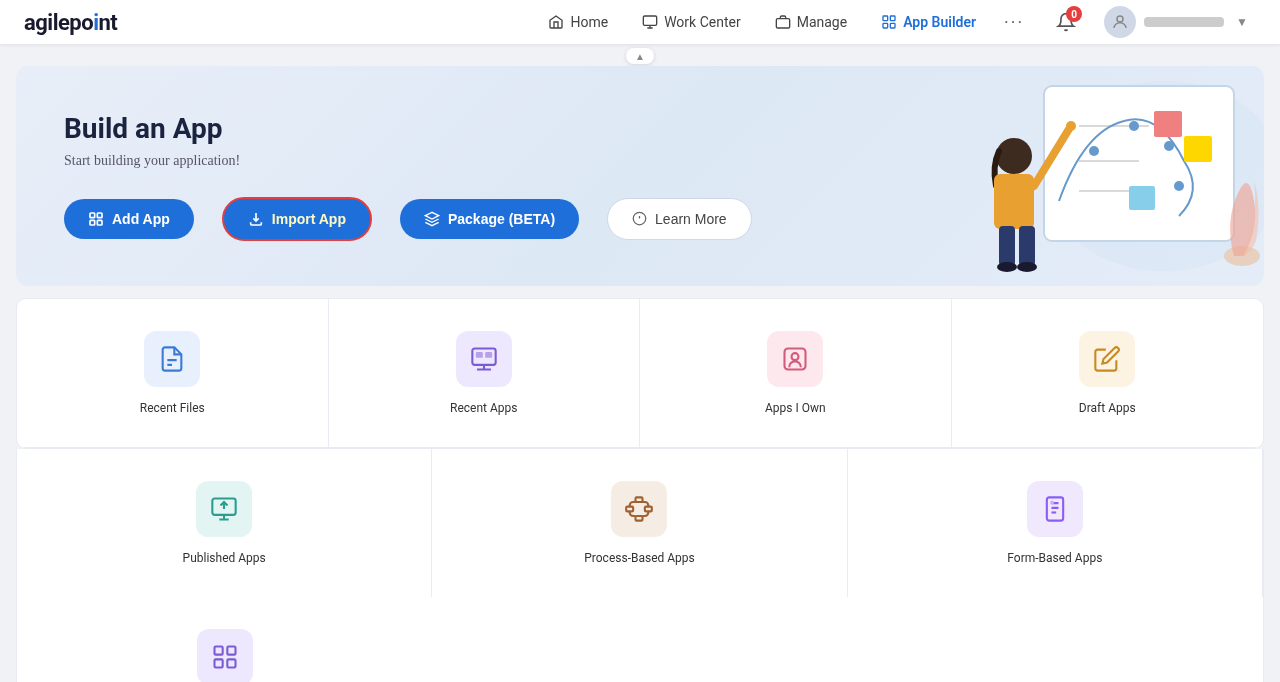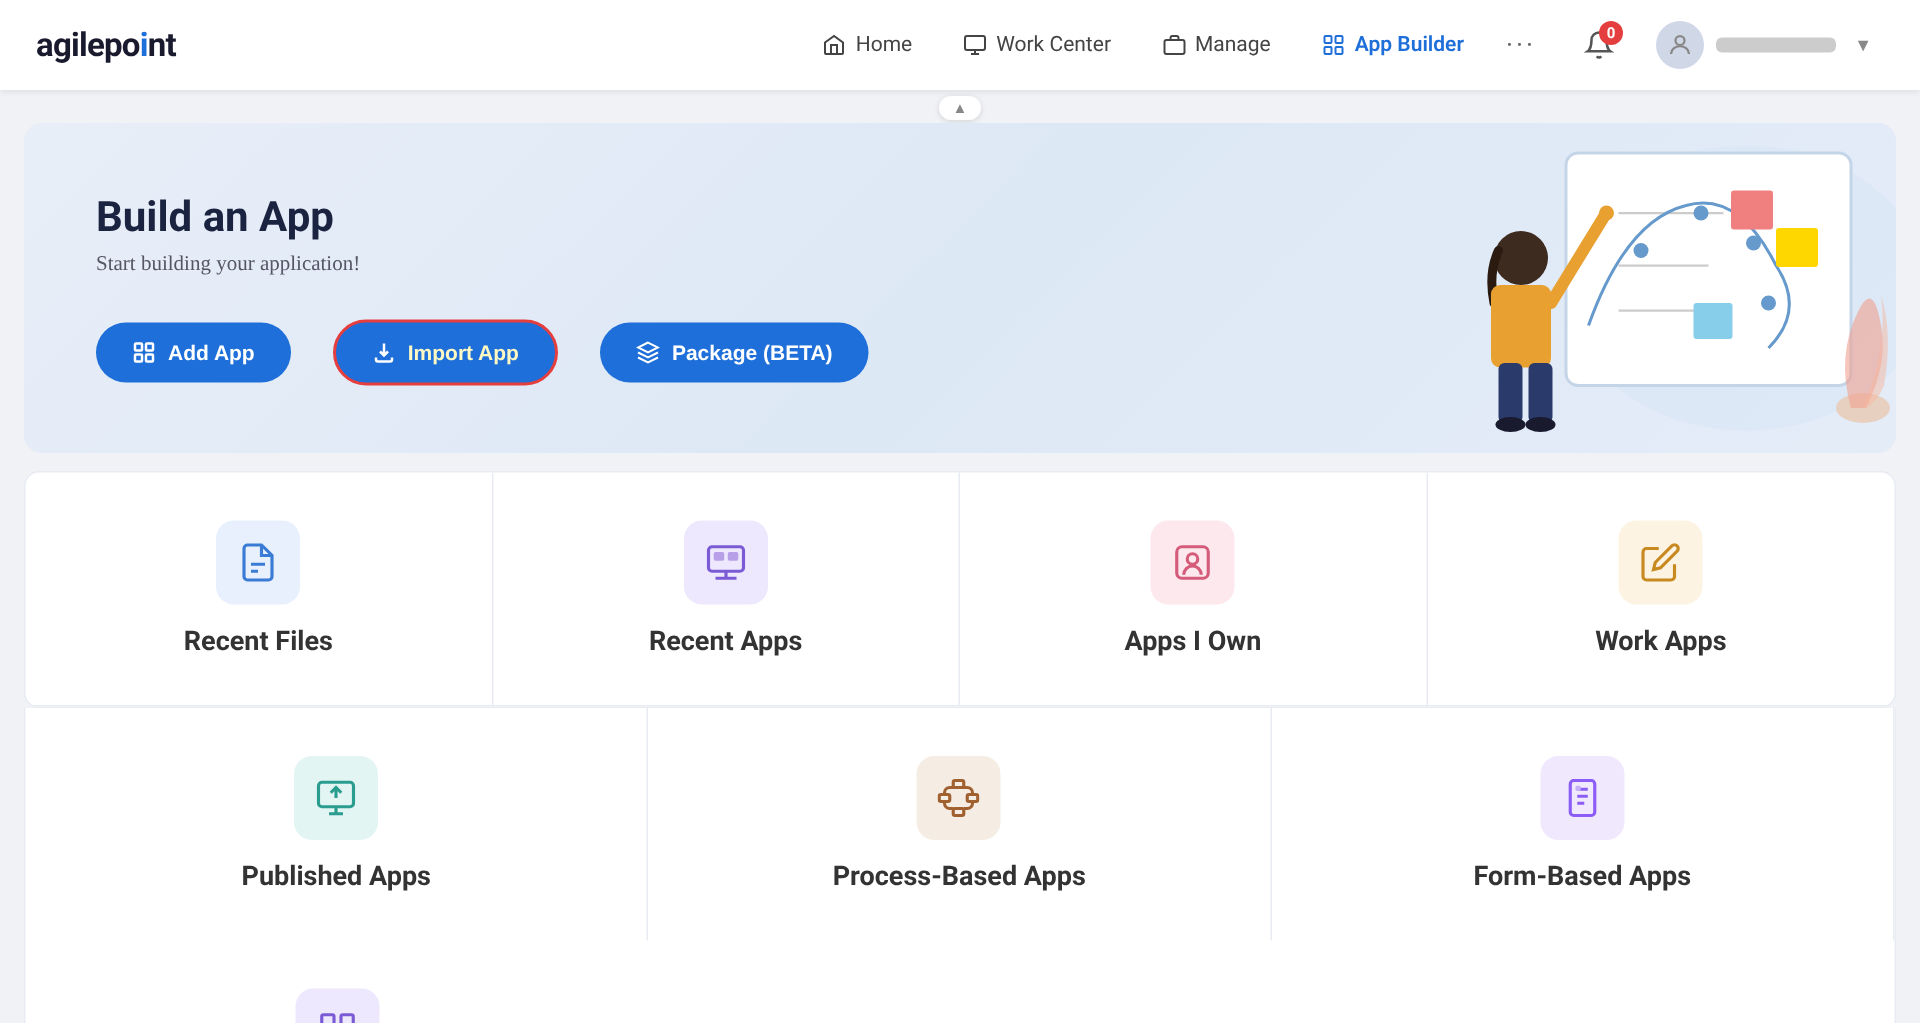--- a/index.html
+++ b/index.html
@@ -1,21 +1,21 @@
 <!DOCTYPE html>
 <html><head>
   <meta charset="utf-8">
   <style>
     * { margin: 0; padding: 0; box-sizing: border-box; }
     body { font-family: -apple-system, BlinkMacSystemFont, 'Segoe UI', Roboto, sans-serif; background: #f0f2f5; min-height: 682px; overflow-x: hidden; }
 
     
     .navbar {
       background: #fff;
-      height: 60px;
+      height: 44px;
       display: flex;
       align-items: center;
       padding: 0 24px;
       box-shadow: 0 1px 4px rgba(0,0,0,0.08);
       position: relative;
       z-index: 10;
     }
     .navbar-logo {
       display: flex;
       align-items: center;
@@ -249,22 +249,22 @@
       width: 56px;
       height: 56px;
       border-radius: 12px;
       display: flex;
       align-items: center;
       justify-content: center;
       margin-bottom: 14px;
       font-size: 26px;
     }
     .grid-label {
-      font-size: 18px;
-      font-weight: 700;
+      font-size: 12px;
+      font-weight: 400;
       color: #333;
       text-align: center;
     }
 
     
     .grid-section-row2 {
       display: grid;
       grid-template-columns: repeat(3, 1fr);
       gap: 0;
       margin: 0 16px 12px;
@@ -404,20 +404,30 @@
       <button class="btn-primary">
         <span>
           <svg width="16" height="16" viewBox="0 0 24 24" fill="none" stroke="white" stroke-width="2">
             <path d="M12 2L2 7l10 5 10-5-10-5z"></path>
             <path d="M2 17l10 5 10-5"></path>
             <path d="M2 12l10 5 10-5"></path>
           </svg>
         </span>
         <span>Package (BETA)</span>
       </button>
+      <button class="btn-outline">
+        <span>
+          <svg width="15" height="15" viewBox="0 0 24 24" fill="none" stroke="#666" stroke-width="2">
+            <circle cx="12" cy="12" r="10"></circle>
+            <line x1="12" y1="8" x2="12" y2="12"></line>
+            <line x1="12" y1="16" x2="12.01" y2="16"></line>
+          </svg>
+        </span>
+        <span>Learn More</span>
+      </button>
     </div>
   </div>
 
   <div class="hero-illustration">
     <svg width="380" height="210" viewBox="0 0 380 210" fill="none" xmlns="http://www.w3.org/2000/svg">
 
       <ellipse cx="280" cy="105" rx="120" ry="95" fill="#d8e6f5" opacity="0.5"></ellipse>
 
       <rect x="160" y="15" width="190" height="155" rx="8" fill="white" stroke="#c5d5e8" stroke-width="2"></rect>
 
@@ -497,21 +507,21 @@
     <span class="grid-label">Apps I Own</span>
   </div>
 
   <div class="grid-item" style="border-right:none;">
     <div class="grid-icon-wrap icon-bg-amber">
       <svg width="28" height="28" viewBox="0 0 24 24" fill="none" stroke="#c88a20" stroke-width="1.8">
         <path d="M11 4H4a2 2 0 00-2 2v14a2 2 0 002 2h14a2 2 0 002-2v-7"></path>
         <path d="M18.5 2.5a2.12 2.12 0 013 3L12 15l-4 1 1-4 9.5-9.5z"></path>
       </svg>
     </div>
-    <span class="grid-label">Work Apps</span>
+    <span class="grid-label">Draft Apps</span>
   </div>
 </div>
 
 <div class="grid-section-row2">
 
   <div class="grid-item-row2">
     <div class="grid-icon-wrap icon-bg-teal">
       <svg width="28" height="28" viewBox="0 0 24 24" fill="none" stroke="#2a9d8f" stroke-width="1.8">
         <rect x="2" y="3" width="20" height="14" rx="2"></rect>
         <path d="M8 21h8M12 17v4"></path>

